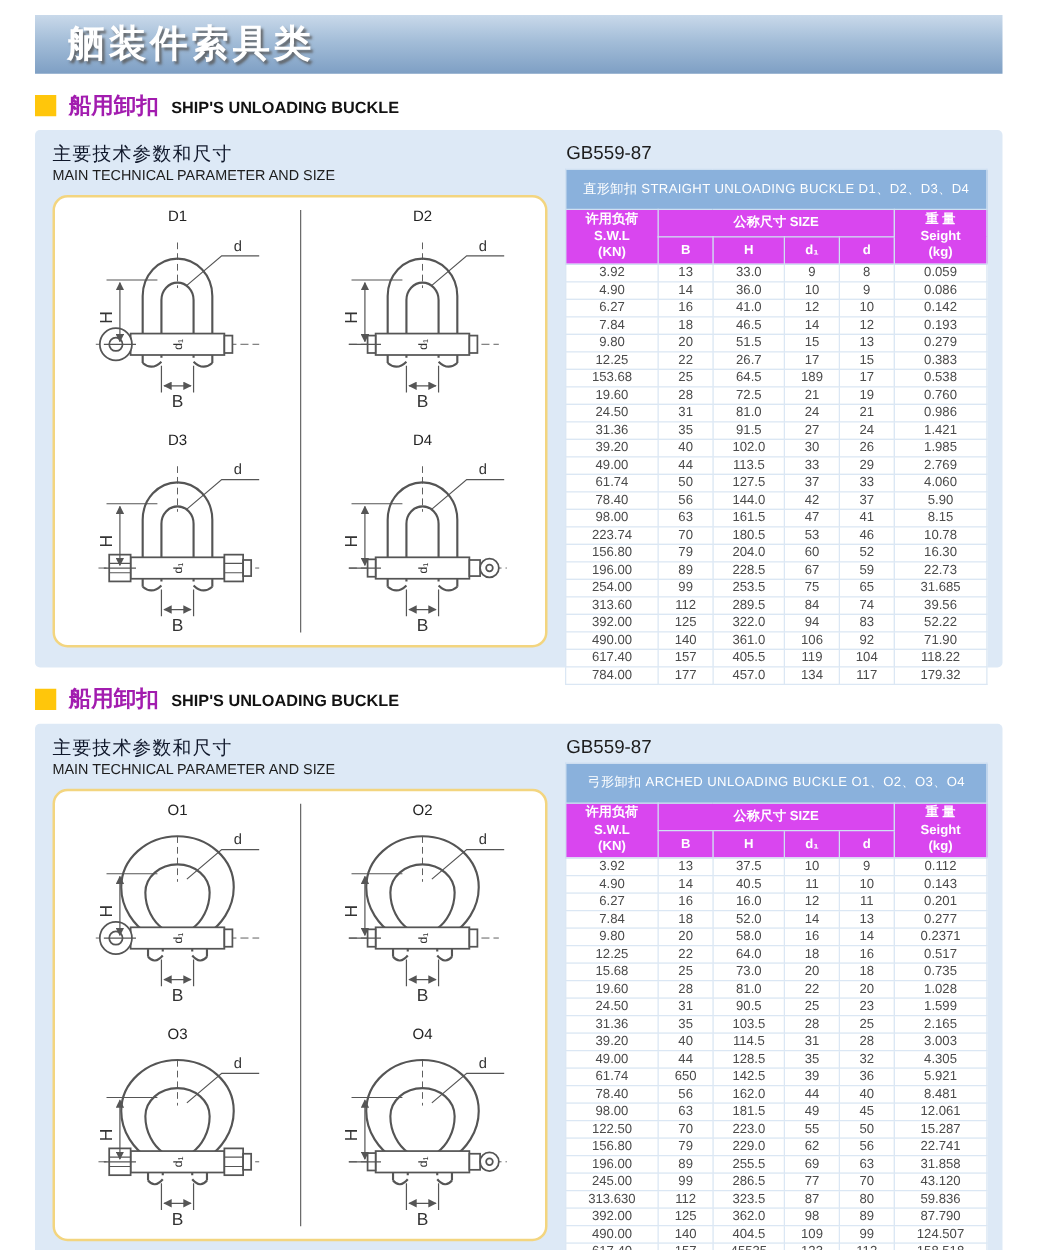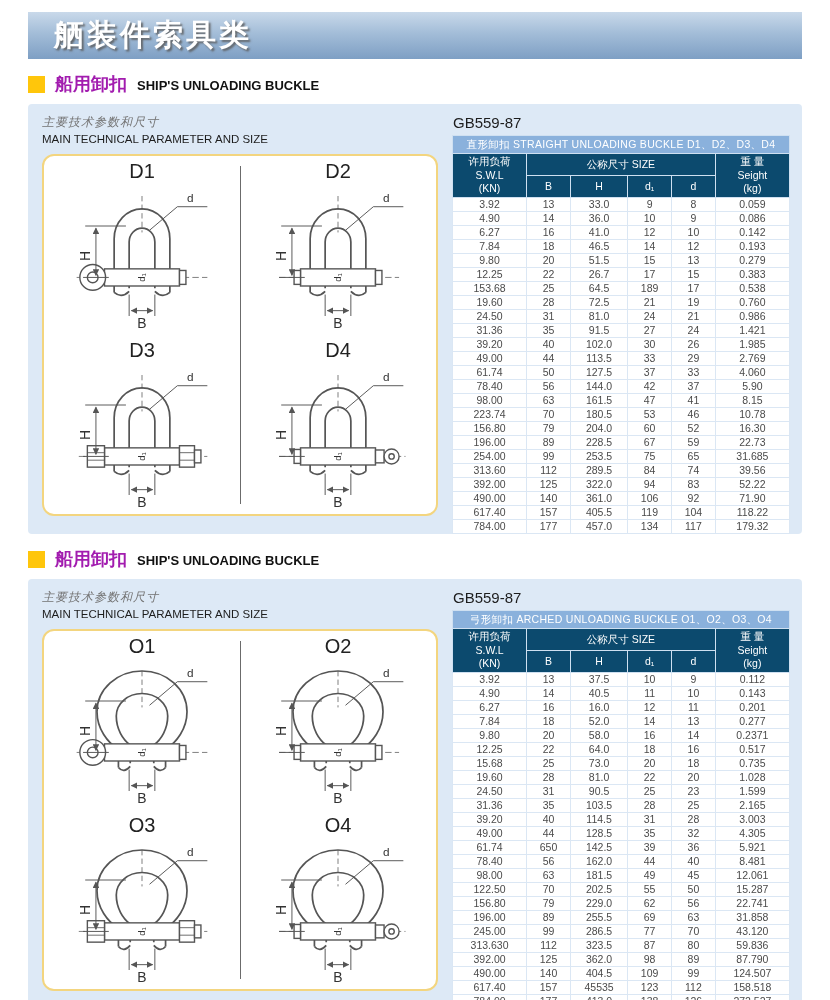--- a/index.html
+++ b/index.html
@@ -27,58 +27,58 @@
   .bullet { width: 17px; height: 17px; background: #ffc60b; flex: 0 0 auto; }
   .sec-zh { font-size: 18px; font-weight: bold; color: #a21caf; }
   .sec-en { font-size: 13px; font-weight: bold; color: #121212; padding-top: 3px; }
 
   
   .panel {
     margin: 0 28px; background: #dde9f6; border-radius: 4px;
     padding: 10px 12px 10px 14px; display: flex; gap: 14px; height: 430px;
   }
   .panel-left { width: 396px; flex: 0 0 auto; }
-  .param-zh { font-size: 12px; color: #737373; letter-spacing: 1px; font-style: italic; }
+  .param-zh { font-size: 15px; color: #0f172a; letter-spacing: 1px; }
   .param-en { font-size: 11.5px; color: #1d1d1d; margin-top: 2px; }
   .diagram-box {
     margin-top: 9px; background: #ffffff; border: 2px solid #f3d57f;
     border-radius: 12px; height: 362px;
     display: grid; grid-template-columns: 1fr 1fr; grid-template-rows: 1fr 1fr;
     position: relative;
   }
   .diagram-box::after {
     content: ""; position: absolute; left: 50%; top: 10px; bottom: 10px;
     width: 1px; background: #6b6b6b;
   }
   .diag-cell { display: flex; flex-direction: column; align-items: center; justify-content: center; }
-  .diag-label { font-size: 20px; color: #222; line-height: 1; margin-bottom: 0; }
+  .diag-label { font-size: 12px; color: #222; line-height: 1; margin-bottom: 0; }
   .diag-svg { width: 168px; height: 150px; }
   .svgtext { font-family: "Liberation Sans", sans-serif; fill: #333; }
   .dim-h { font-size: 13px; text-anchor: middle; }
   .dim-b { font-size: 13px; text-anchor: middle; }
   .dim-d { font-size: 11px; text-anchor: middle; }
   .dim-d1 { font-size: 9px; text-anchor: middle; }
 
   
   .panel-right { flex: 1 1 auto; }
   .std-label { font-size: 15px; color: #1d1d1d; margin: 0 0 4px 1px; }
   table.spec-table { width: 100%; border-collapse: collapse; table-layout: fixed; }
   table.spec-table col.c-load { width: 22%; }
   table.spec-table col.c-b { width: 13%; }
   table.spec-table col.c-h { width: 17%; }
   table.spec-table col.c-d1 { width: 13%; }
   table.spec-table col.c-d { width: 13%; }
   table.spec-table col.c-w { width: 22%; }
   .t-title th {
     background: #8ab1dc; color: #ffffff; font-weight: normal;
-    font-size: 10.5px; height: 18px; letter-spacing: .3px;
+    font-size: 10.5px; height: 32px; letter-spacing: .3px;
     border: 1px solid #cfe0f1;
   }
   thead th {
-    background: #0c4a6e; color: #ffffff; font-weight: normal;
+    background: #d946ef; color: #ffffff; font-weight: bold;
     font-size: 10.5px; border: 1px solid #cfe0f1; line-height: 1.25;
     padding: 1px 0;
   }
   thead th div { line-height: 1.3; }
   tbody td {
     background: #ffffff; color: #4a4a4a; font-size: 10.5px; text-align: center;
     height: 14px; line-height: 13px; padding: 0; border: 1px solid #dbe7f4;
   }
 </style>
 </head>
@@ -676,21 +676,21 @@
             <td>98.00</td>
             <td>63</td>
             <td>181.5</td>
             <td>49</td>
             <td>45</td>
             <td>12.061</td>
           </tr>
           <tr>
             <td>122.50</td>
             <td>70</td>
-            <td>202.5</td>
+            <td>223.0</td>
             <td>55</td>
             <td>50</td>
             <td>15.287</td>
           </tr>
           <tr>
             <td>156.80</td>
             <td>79</td>
             <td>229.0</td>
             <td>62</td>
             <td>56</td>

